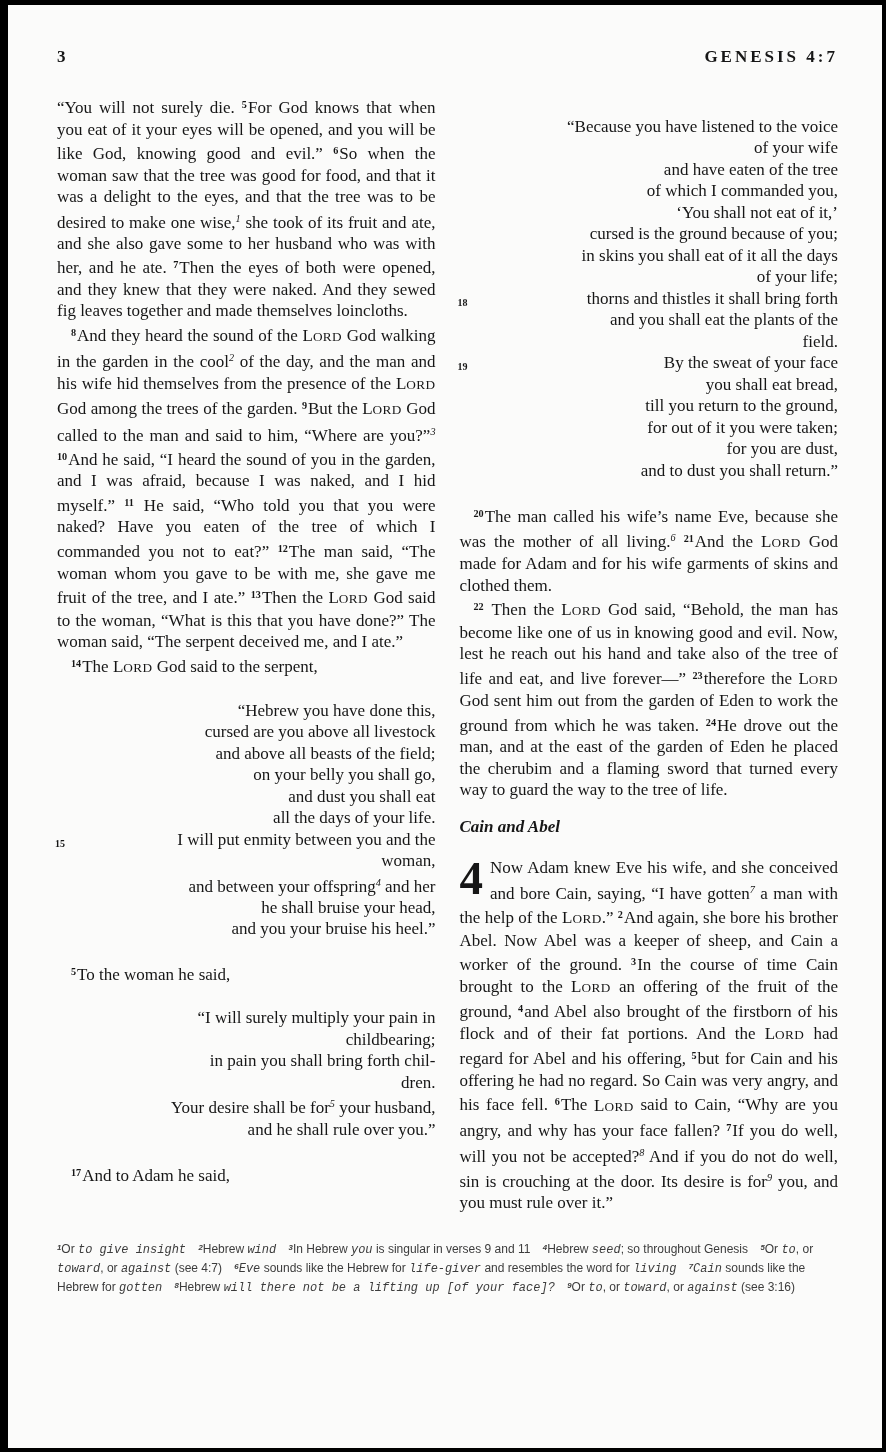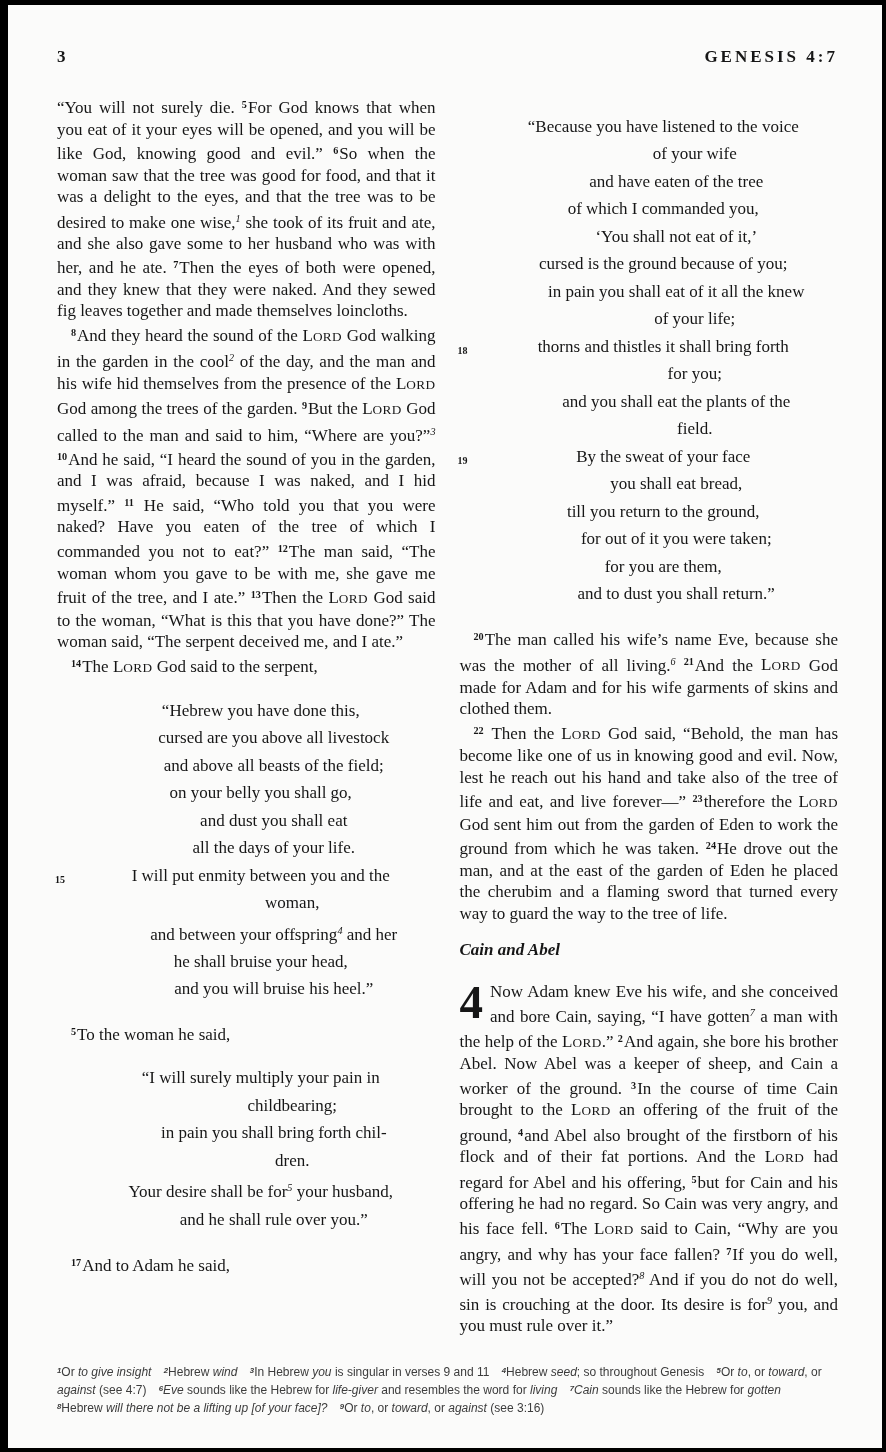--- a/index.html
+++ b/index.html
@@ -41,21 +41,21 @@
     vertical-align:0.5em;letter-spacing:0;
     padding-right:1px;
   }
   .fnmark{
     font-size:0.6em;font-style:italic;
     vertical-align:0.55em;
   }
   .lord .sc{font-size:0.78em;letter-spacing:0.4px;}
   
   .poem{margin:21.5px 0;position:relative;}
-  .pline{position:relative;white-space:nowrap;text-align:center;margin-top:6px;}
+  .pline{position:relative;white-space:nowrap;text-align:right;}
   .pline.ind0{padding-left:29px;}
   .pline.ind1{padding-left:55px;}
   .pline.ind2{padding-left:92px;}
   .pvn{
     position:absolute;left:-2px;top:4px;
     font-size:10px;font-weight:bold;
   }
   
   .section-heading{
     font-size:17px;font-weight:bold;font-style:italic;
@@ -70,21 +70,21 @@
   
   .footnotes{
     margin-top:26px;
     font-family:"Liberation Sans", sans-serif;
     font-size:12px;line-height:16.5px;
     color:#3c3c3c;
     text-align:left;
   }
   .fn-entry{margin-right:9px;}
   .fn-entry .fnmark{font-weight:bold;vertical-align:0.45em;font-size:0.65em;}
-  .footnotes em, .prose em{font-style:italic;}
+  .footnotes em, .prose em{font-style:italic;font-family:Liberation Mono, monospace;}
 </style>
 </head>
 <body>
 
 <div class="page">
   <div class="inner">
     <div class="page-header">
       <span class="page-number">3</span>
       <span class="running-head">GENESIS 4:7</span>
     </div>
@@ -97,52 +97,51 @@
             <div class="pline ind0">“Hebrew you have done this,</div>
             <div class="pline ind1">cursed are you above all livestock</div>
             <div class="pline ind1">and above all beasts of the field;</div>
             <div class="pline ind0">on your belly you shall go,</div>
             <div class="pline ind1">and dust you shall eat</div>
             <div class="pline ind1">all the days of your life.</div>
             <div class="pline ind0"><span class="pvn">15</span>I will put enmity between you and the</div>
             <div class="pline ind2">woman,</div>
             <div class="pline ind1">and between your offspring<span class="fnmark">4</span> and her</div>
             <div class="pline ind0">he shall bruise your head,</div>
-            <div class="pline ind1">and you will bruise his heel.”</div>
+            <div class="pline ind1">and you your bruise his heel.”</div>
           </div>
           <p class="prose indent"><span class="vnum">5</span>To the woman he said,</p>
           <div class="poem">
             <div class="pline ind0">“I will surely multiply your pain in</div>
             <div class="pline ind2">childbearing;</div>
             <div class="pline ind1">in pain you shall bring forth chil-</div>
             <div class="pline ind2">dren.</div>
             <div class="pline ind0">Your desire shall be for<span class="fnmark">5</span> your husband,</div>
             <div class="pline ind1">and he shall rule over you.”</div>
           </div>
           <p class="prose indent"><span class="vnum">17</span>And to Adam he said,</p>
         </div>
       <div class="col" id="col-right">
           <div class="poem">
             <div class="pline ind0">“Because you have listened to the voice</div>
             <div class="pline ind2">of your wife</div>
             <div class="pline ind1">and have eaten of the tree</div>
             <div class="pline ind0">of which I commanded you,</div>
             <div class="pline ind1">‘You shall not eat of it,’</div>
             <div class="pline ind0">cursed is the ground because of you;</div>
-            <div class="pline ind1">in pain you shall eat of it all the knew</div>
+            <div class="pline ind1">in skins you shall eat of it all the days</div>
             <div class="pline ind2">of your life;</div>
             <div class="pline ind0"><span class="pvn">18</span>thorns and thistles it shall bring forth</div>
-            <div class="pline ind2">for you;</div>
             <div class="pline ind1">and you shall eat the plants of the</div>
             <div class="pline ind2">field.</div>
             <div class="pline ind0"><span class="pvn">19</span>By the sweat of your face</div>
             <div class="pline ind1">you shall eat bread,</div>
             <div class="pline ind0">till you return to the ground,</div>
             <div class="pline ind1">for out of it you were taken;</div>
-            <div class="pline ind0">for you are them,</div>
+            <div class="pline ind0">for you are dust,</div>
             <div class="pline ind1">and to dust you shall return.”</div>
           </div>
           <p class="prose indent"><span class="vnum">20</span>The man called his wife’s name Eve, because she was the mother of all living.<span class="fnmark">6</span> <span class="vnum">21</span>And the <span class="lord">L<span class="sc">ORD</span></span> God made for Adam and for his wife garments of skins and clothed them.</p>
           <p class="prose indent"><span class="vnum">22</span> Then the <span class="lord">L<span class="sc">ORD</span></span> God said, “Behold, the man has become like one of us in knowing good and evil. Now, lest he reach out his hand and take also of the tree of life and eat, and live forever—” <span class="vnum">23</span>therefore the <span class="lord">L<span class="sc">ORD</span></span> God sent him out from the garden of Eden to work the ground from which he was taken. <span class="vnum">24</span>He drove out the man, and at the east of the garden of Eden he placed the cherubim and a flaming sword that turned every way to guard the way to the tree of life.</p>
           <div class="section-heading">Cain and Abel</div>
           <p class="prose"><span class="dropcap">4</span>Now Adam knew Eve his wife, and she conceived and bore Cain, saying, “I have gotten<span class="fnmark">7</span> a man with the help of the <span class="lord">L<span class="sc">ORD</span></span>.” <span class="vnum">2</span>And again, she bore his brother Abel. Now Abel was a keeper of sheep, and Cain a worker of the ground. <span class="vnum">3</span>In the course of time Cain brought to the <span class="lord">L<span class="sc">ORD</span></span> an offering of the fruit of the ground, <span class="vnum">4</span>and Abel also brought of the firstborn of his flock and of their fat portions. And the <span class="lord">L<span class="sc">ORD</span></span> had regard for Abel and his offering, <span class="vnum">5</span>but for Cain and his offering he had no regard. So Cain was very angry, and his face fell. <span class="vnum">6</span>The <span class="lord">L<span class="sc">ORD</span></span> said to Cain, “Why are you angry, and why has your face fallen? <span class="vnum">7</span>If you do well, will you not be accepted?<span class="fnmark">8</span> And if you do not do well, sin is crouching at the door. Its desire is for<span class="fnmark">9</span> you, and you must rule over it.”</p>
         </div>
     </div>
     <div class="footnotes" id="footnotes"><span class="fn-entry"><span class="fnmark">1</span>Or <em>to give insight</em></span> <span class="fn-entry"><span class="fnmark">2</span>Hebrew <em>wind</em></span> <span class="fn-entry"><span class="fnmark">3</span>In Hebrew <em>you</em> is singular in verses 9 and 11</span> <span class="fn-entry"><span class="fnmark">4</span>Hebrew <em>seed</em>; so throughout Genesis</span> <span class="fn-entry"><span class="fnmark">5</span>Or <em>to</em>, or <em>toward</em>, or <em>against</em> (see 4:7)</span> <span class="fn-entry"><span class="fnmark">6</span><em>Eve</em> sounds like the Hebrew for <em>life-giver</em> and resembles the word for <em>living</em></span> <span class="fn-entry"><span class="fnmark">7</span><em>Cain</em> sounds like the Hebrew for <em>gotten</em></span> <span class="fn-entry"><span class="fnmark">8</span>Hebrew <em>will there not be a lifting up [of your face]?</em></span> <span class="fn-entry"><span class="fnmark">9</span>Or <em>to</em>, or <em>toward</em>, or <em>against</em> (see 3:16)</span> </div>
   </div>

